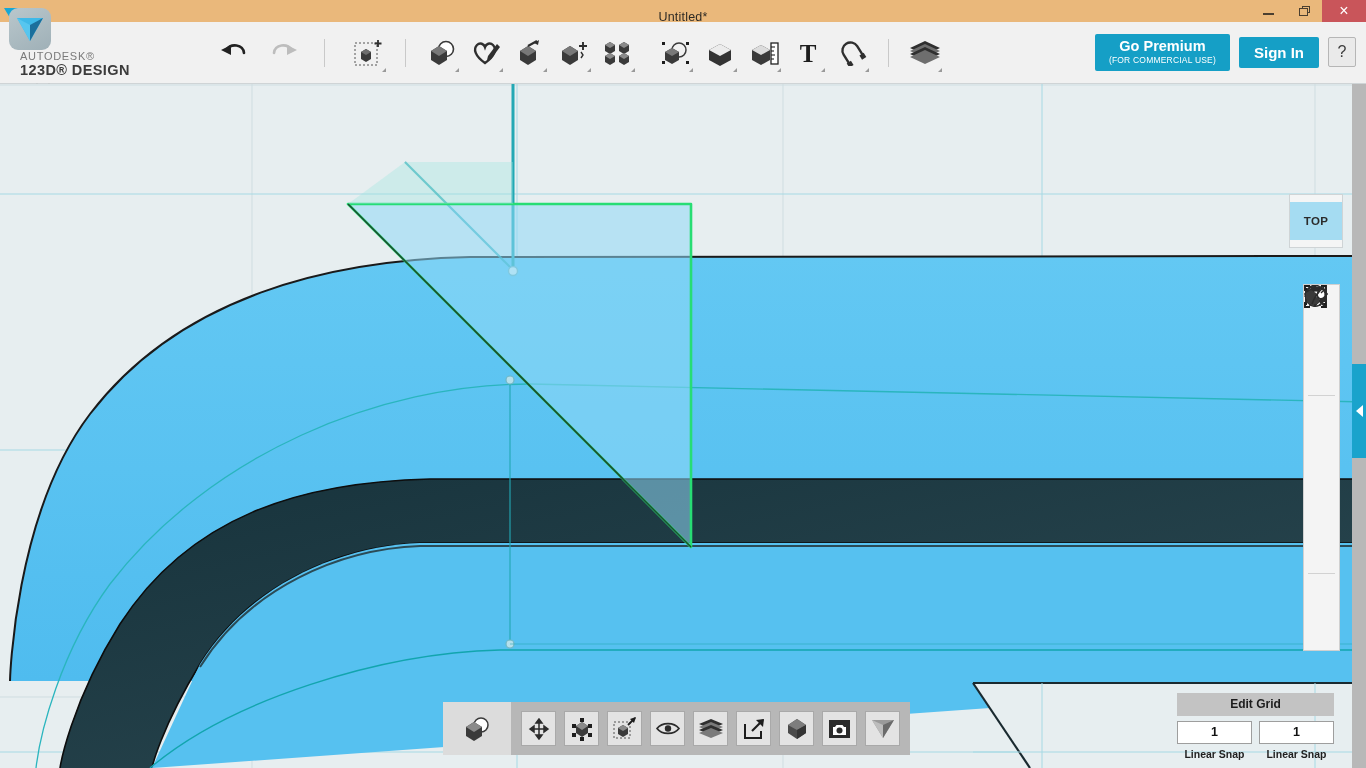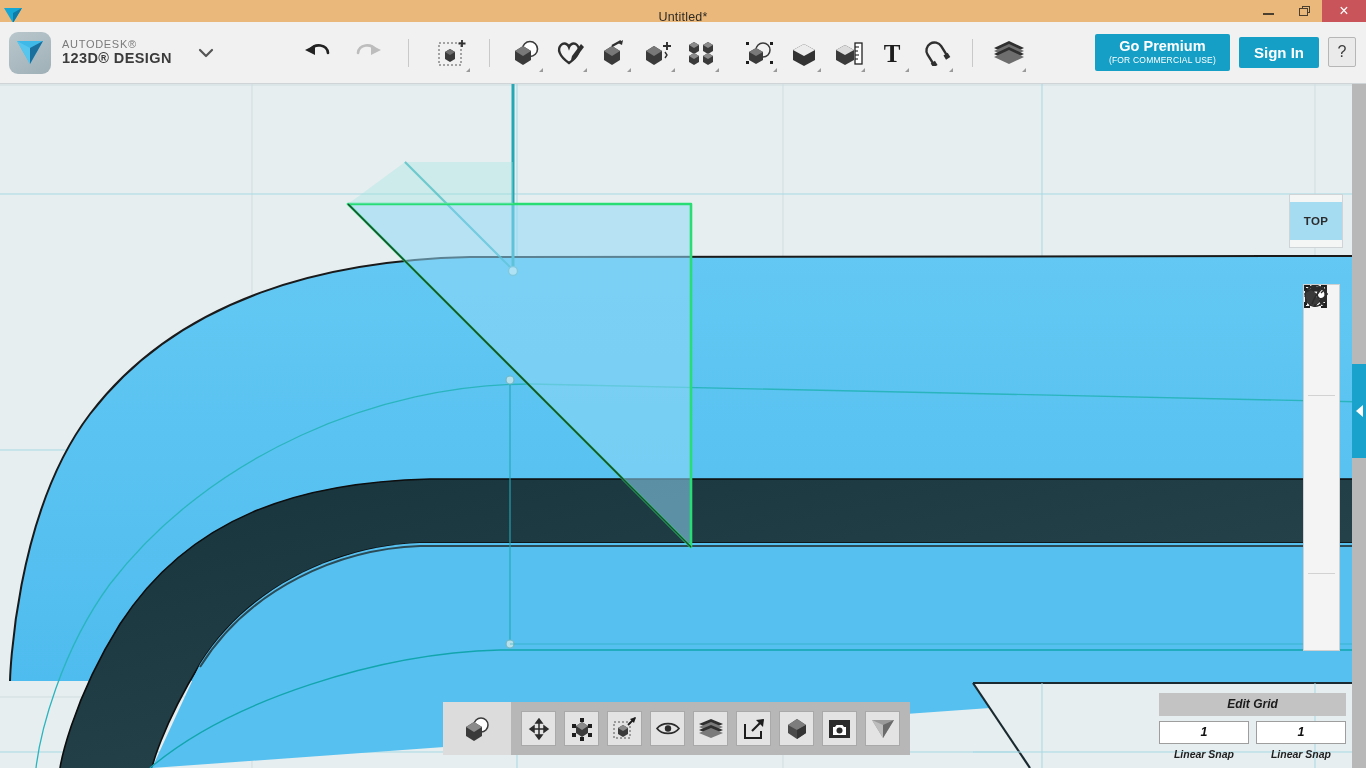--- a/index.html
+++ b/index.html
@@ -35,21 +35,21 @@
   .tb-max-glyph i.b { left: 0; bottom: 0; width: 9px; height: 8px; background: #eab87b; }
   .tb-max-glyph i.a { right: 0; top: 0; width: 8px; height: 7px; }
 
   
   .header {
     position: absolute; top: 22px; left: 0; width: 1366px; height: 62px;
     background: #f1f1f1;
     border-bottom: 1px solid #cfd4d6;
     display: flex; align-items: center;
   }
-  .brand { display: flex; align-items: center; padding-left: 9px; }
+  .brand { display: flex; padding-left: 9px; flex-direction: column; }
   .brand-logo {
     width: 42px; height: 42px; border-radius: 9px;
     background: linear-gradient(150deg,#b9c7cc 0%, #9fb0b7 100%);
     display: flex; align-items: center; justify-content: center;
   }
   .brand-text { margin-left: 11px; line-height: 1.1; }
   .brand-text .l1 { font-size: 11px; color: #7a7a7a; letter-spacing: .7px; }
   .brand-text .l2 { font-size: 14.5px; color: #3b3b3b; font-weight: bold; letter-spacing: .4px; }
   .brand-caret { margin-left: 26px; }
 
@@ -147,21 +147,21 @@
     width: 68px; height: 53px; background: #dcdcdc;
     display: flex; align-items: center; justify-content: center;
   }
   .bb-items { display: flex; align-items: center; gap: 8px; padding: 0 10px; }
   .bb-btn {
     width: 35px; height: 35px; background: #e3e3e3; border: 1px solid #a9a9a9;
     display: flex; align-items: center; justify-content: center;
   }
 
   
-  .editgrid { position: absolute; right: 20px; bottom: 8px; width: 187px; font-style: italic; }
+  .editgrid { position: absolute; right: 32px; bottom: 8px; width: 157px; }
   .editgrid .eg-title {
     background: #c3c3c3; color: #1c1c1c; text-align: center;
     font-size: 12px; font-weight: bold; padding: 4px 0 5px;
   }
   .editgrid .eg-row { display: flex; gap: 7px; margin-top: 5px; }
   .editgrid .eg-cell { flex: 1; }
   .editgrid .eg-input {
     background: #fff; border: 1px solid #9e9e9e;
     text-align: center; font-size: 12.5px; font-weight: bold; color: #111;
     padding: 3px 0 4px;

